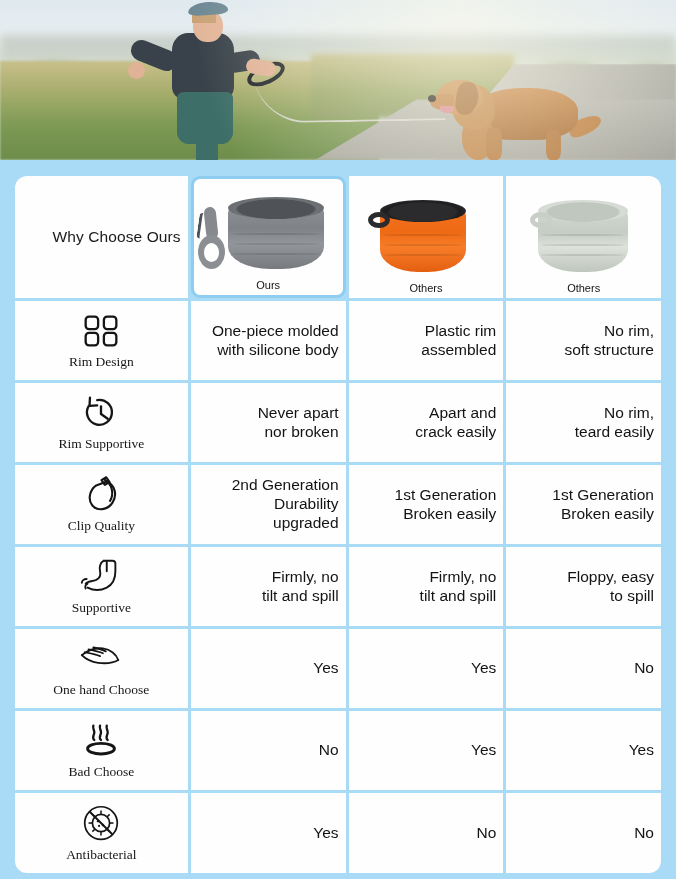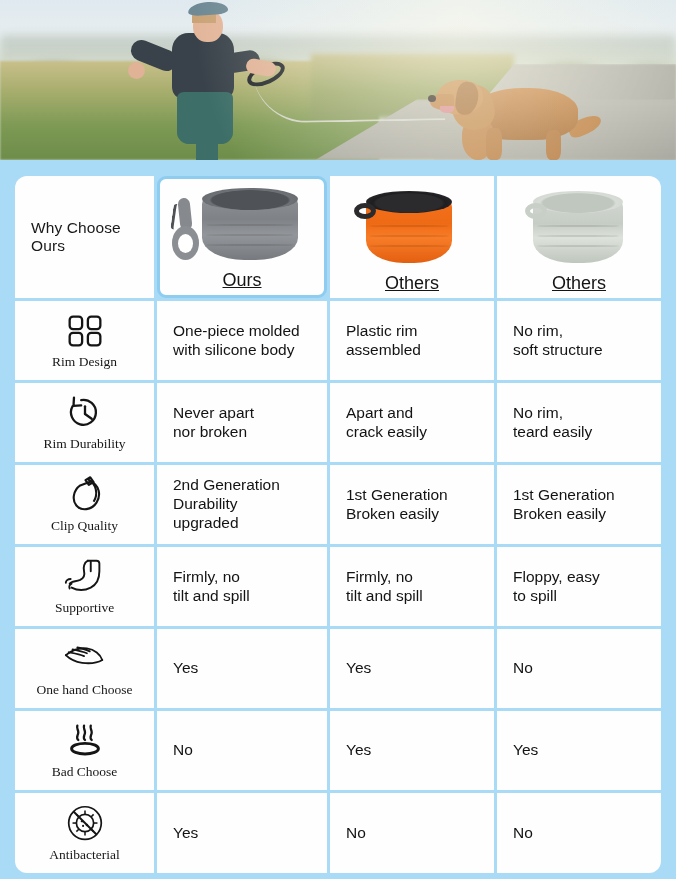--- a/index.html
+++ b/index.html
@@ -110,24 +110,24 @@
   }
   table.compare {
     width: 652px;
     border-collapse: separate;
     border-spacing: 3px;
     background: #a9daf6;
     border-radius: 12px;
   }
   table.compare td {
     background: #fefefe;
-    text-align: left;
+    text-align: right;
     vertical-align: middle;
     color: #121212;
-    padding: 4px 16px;
+    padding: 4px 7px;
   }
   
   table.compare tr:first-child td:first-child { border-top-left-radius: 12px; }
   table.compare tr:first-child td:last-child  { border-top-right-radius: 12px; }
   table.compare tr:last-child  td:first-child { border-bottom-left-radius: 12px; }
   table.compare tr:last-child  td:last-child  { border-bottom-right-radius: 12px; }
 
   .col-feature { width: 175px; }
   .col-data    { width: 155px; }
 
@@ -141,21 +141,21 @@
   .hdr-cell { position: relative; }
   .ours-cell {
     background: #ffffff;
     border: 3px solid #8ecdf0;
     border-radius: 9px;
     box-shadow: 0 0 0 2px #a9daf6;
     position: relative;
     z-index: 3;
   }
   .prod { display:flex; flex-direction:column; align-items:center; justify-content:flex-end; height:100%; gap:2px; }
-  .prod-label { font-size: 18px; color:#141414;text-decoration:underline; }
+  .prod-label { font-size: 11px; color:#141414; }
 
   
   .bowl-box { position: relative; width: 132px; height: 80px; }
   .bowl {
     position:absolute; left:26px; top:6px; width:96px; height:66px;
     border-radius: 10px 10px 44% 44% / 10px 10px 34% 34%;
   }
   .bowl-grey  { background: linear-gradient(to bottom,#8e9195 0%,#7f8286 38%,#93969a 62%,#76797d 100%); }
   .bowl-org   { background: linear-gradient(to bottom,#f4711d 0%,#ef6a15 40%,#f87d28 62%,#e35f10 100%); left:20px; width:86px; }
   .bowl-wht   { background: linear-gradient(to bottom,#d3d9d2 0%,#c6cdc5 40%,#dde2db 62%,#bfc6be 100%); left:20px; width:90px; }
@@ -338,21 +338,21 @@
         <div class="feat-icon">
           <svg viewBox="0 0 48 40">
                   <g fill="none" stroke="#151515" stroke-width="2.4" stroke-linecap="round">
             <path d="M11 13 A13 13 0 1 0 20 6.5"></path>
             <polyline points="12.5,4 12,12.5 20,12" stroke-linejoin="round"></polyline>
             <line x1="24" y1="13" x2="24" y2="21"></line>
             <line x1="24" y1="21" x2="31" y2="26"></line>
           </g>
                 </svg>
         </div>
-        <div class="feat-label">Rim Durability</div>
+        <div class="feat-label">Rim Supportive</div>
       </div>
     </td>
     <td class="col-data">
             <div class="val val-big">Never apart<br>nor broken</div>
           </td>
     <td class="col-data">
             <div class="val val-big">Apart and<br>crack easily</div>
           </td>
     <td class="col-data">
             <div class="val val-big">No rim,<br>teard easily</div>

